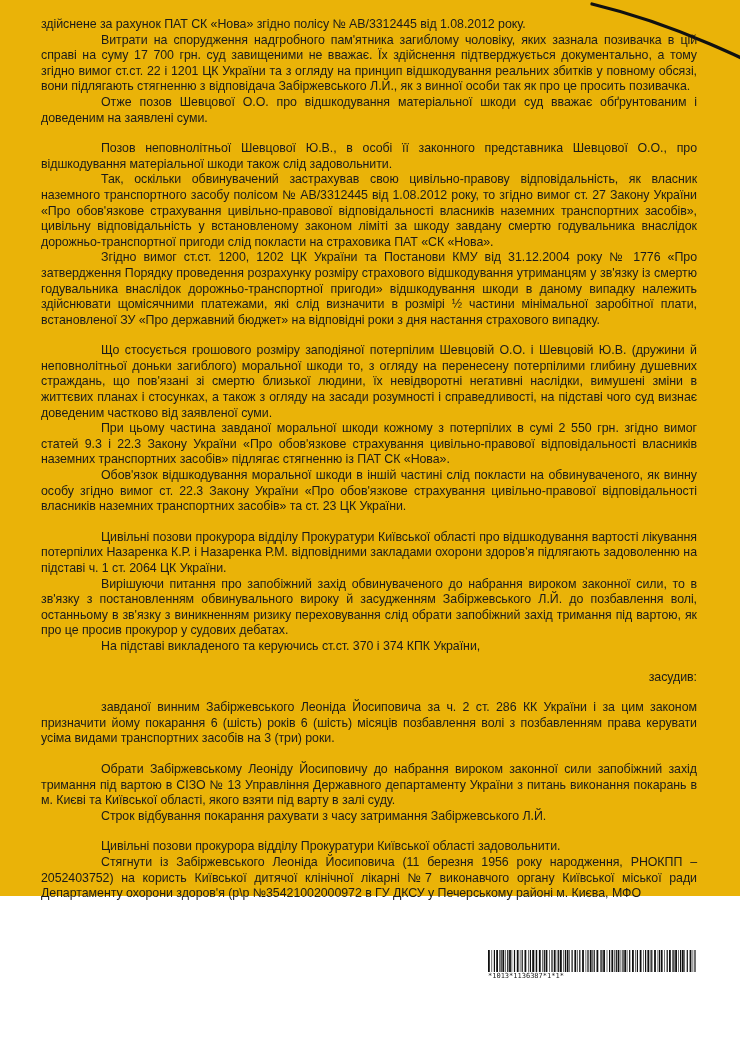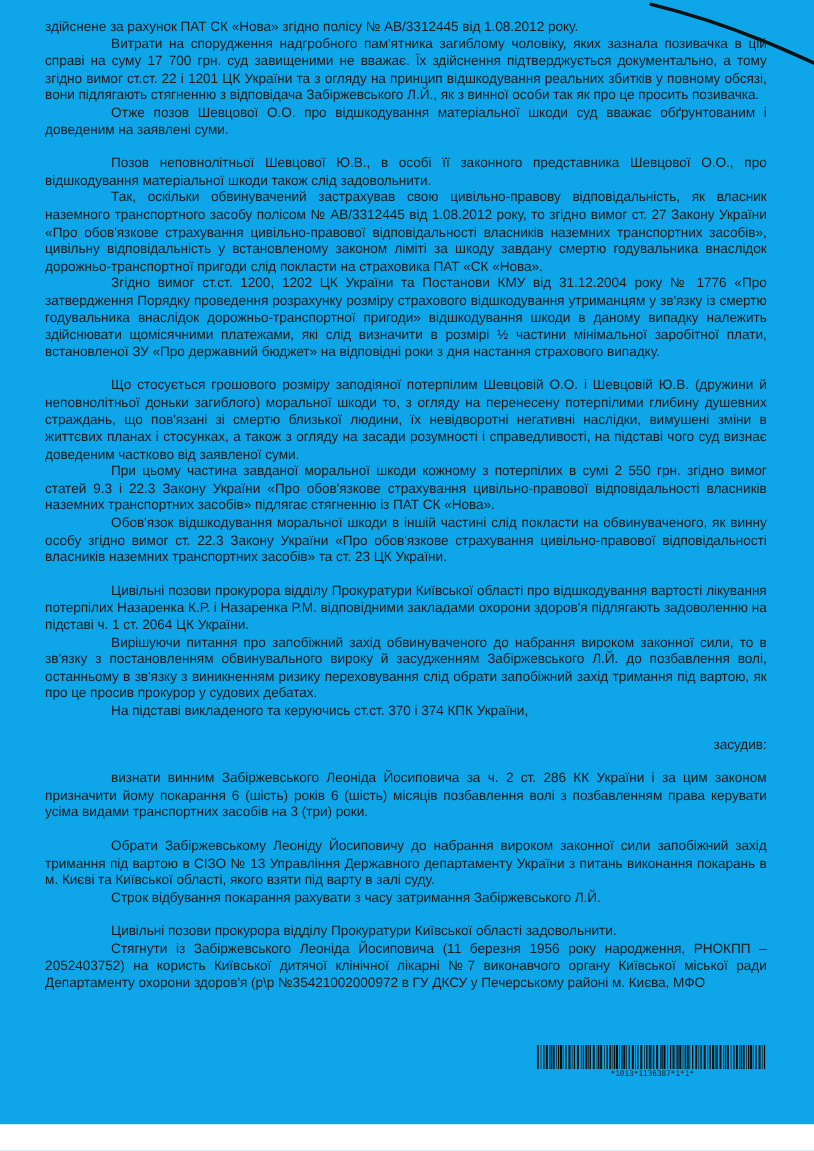--- a/index.html
+++ b/index.html
@@ -1,28 +1,28 @@
 <!DOCTYPE html>
 <html><head>
 <meta charset="utf-8">
 <style>
   html, body { margin: 0; padding: 0; background: #ffffff; }
   body { width: 740px; height: 1046px; position: relative; overflow: hidden;
          font-family: "Liberation Sans", sans-serif; color: #1a1a1a; }
-  .page { position: absolute; left: 0; top: 0; width: 740px; height: 1022px; background: #0ea5e9; }
+  .page { position: absolute; left: 0; top: 0; width: 740px; height: 896px; background: #eab308; }
   .text { position: absolute; left: 41px; width: 656px; font-size: 12.4px; line-height: 15.6px;
           text-align: justify; letter-spacing: -0.05px; }
   .p { margin: 0; text-indent: 60px; }
   .p.noind { text-indent: 0; }
   .gap { height: 15px; }
   .center { text-align: right; text-indent: 0; }
   b { font-weight: normal; }
   .stroke { position: absolute; left: 590px; top: 0; width: 160px; height: 70px; }
   .barcode { position: absolute; left: 488px; top: 950px; width: 210px; height: 22px; }
-  .barcode-num { position: absolute; left: 488px; top: 972px; width: 210px; text-align: center;
+  .barcode-num { position: absolute; left: 488px; top: 972px; width: 210px; 
                  font-family: "DejaVu Sans Mono", monospace; font-size: 7px; color: #222; }
 </style>
 </head>
 <body>
 
 <div class="page">
   <svg class="stroke" viewBox="0 0 160 70">
     <path d="M2 4 Q 60 18 120 44 T 158 64" stroke="#111" stroke-width="3.2" fill="none" stroke-linecap="round"></path>
   </svg>
 
@@ -38,21 +38,21 @@
       <p class="p"><span>Що стосується грошового розміру заподіяної </span><b>потерпілим Шевцовій О.О. і Шевцовій Ю.В.</b><span> (дружини й неповнолітньої доньки загиблого) </span><b>моральної шкоди</b><span> то, з огляду на перенесену потерпілими глибину душевних страждань, що пов'язані зі смертю близької людини, їх невідворотні негативні наслідки, вимушені зміни в життєвих планах і стосунках, а також з огляду на засади розумності і справедливості, на підставі чого суд визнає доведеним частково від заявленої суми.</span></p>
       <p class="p"><span>При цьому частина завданої моральної шкоди кожному з потерпілих в сумі 2 550 грн. згідно вимог статей 9.3 і 22.3 Закону України «Про обов'язкове страхування цивільно-правової відповідальності власників наземних транспортних засобів» підлягає стягненню із ПАТ СК «Нова».</span></p>
       <p class="p"><span>Обов'язок відшкодування моральної шкоди в іншій частині слід покласти на обвинуваченого, як винну особу згідно вимог ст. 22.3 Закону України «Про обов'язкове страхування цивільно-правової відповідальності власників наземних транспортних засобів» та ст. 23 ЦК України.</span></p>
       <div class="gap"></div>
       <p class="p"><b>Цивільні позови прокурора відділу Прокуратури Київської області</b><span> про відшкодування вартості лікування потерпілих Назаренка К.Р. і Назаренка Р.М. відповідними закладами охорони здоров'я підлягають задоволенню на підставі ч. 1 ст. 2064 ЦК України.</span></p>
       <p class="p"><span>Вирішуючи питання про запобіжний захід обвинуваченого до набрання вироком законної сили, то в зв'язку з постановленням обвинувального вироку й засудженням Забіржевського Л.Й. до позбавлення волі, останньому в зв'язку з виникненням ризику переховування слід обрати запобіжний захід тримання під вартою, як про це просив прокурор у судових дебатах.</span></p>
       <p class="p"><span>На підставі викладеного та керуючись ст.ст. 370 і 374 КПК України,</span></p>
       <div class="gap"></div>
       <p class="p center"><span>засудив:</span></p>
       <div class="gap"></div>
-      <p class="p"><span>визнати винним </span><b>Забіржевського Леоніда Йосиповича</b><span> за ч. 2 ст. 286 КК України і за цим законом призначити йому покарання </span><b>6 (шість) років 6 (шість) місяців позбавлення волі з позбавленням права керувати усіма видами транспортних засобів на 3 (три) роки.</b></p>
+      <p class="p"><span>завданої винним </span><b>Забіржевського Леоніда Йосиповича</b><span> за ч. 2 ст. 286 КК України і за цим законом призначити йому покарання </span><b>6 (шість) років 6 (шість) місяців позбавлення волі з позбавленням права керувати усіма видами транспортних засобів на 3 (три) роки.</b></p>
       <div class="gap"></div>
       <p class="p"><span>Обрати </span><b>Забіржевському Леоніду Йосиповичу</b><span> до набрання вироком законної сили запобіжний захід тримання під вартою в СІЗО № 13 Управління Державного департаменту України з питань виконання покарань в м. Києві та Київської області, якого взяти під варту в залі суду.</span></p>
       <p class="p"><span>Строк відбування покарання рахувати з часу затримання Забіржевського Л.Й.</span></p>
       <div class="gap"></div>
       <p class="p"><b>Цивільні позови прокурора відділу Прокуратури Київської області задовольнити.</b></p>
       <p class="p"><span>Стягнути із Забіржевського Леоніда Йосиповича (11 березня 1956 року народження, РНОКПП – 2052403752) на користь Київської дитячої клінічної лікарні №7 виконавчого органу Київської міської ради Департаменту охорони здоров'я (р\р №35421002000972 в ГУ ДКСУ у Печерському районі м. Києва, МФО</span></p>
     </div>
 
   <svg class="barcode" id="barcode" viewBox="0 0 210 22" preserveAspectRatio="none">
       <rect x="0" y="0" width="1.7999999999999998" height="22" fill="#111"></rect>

